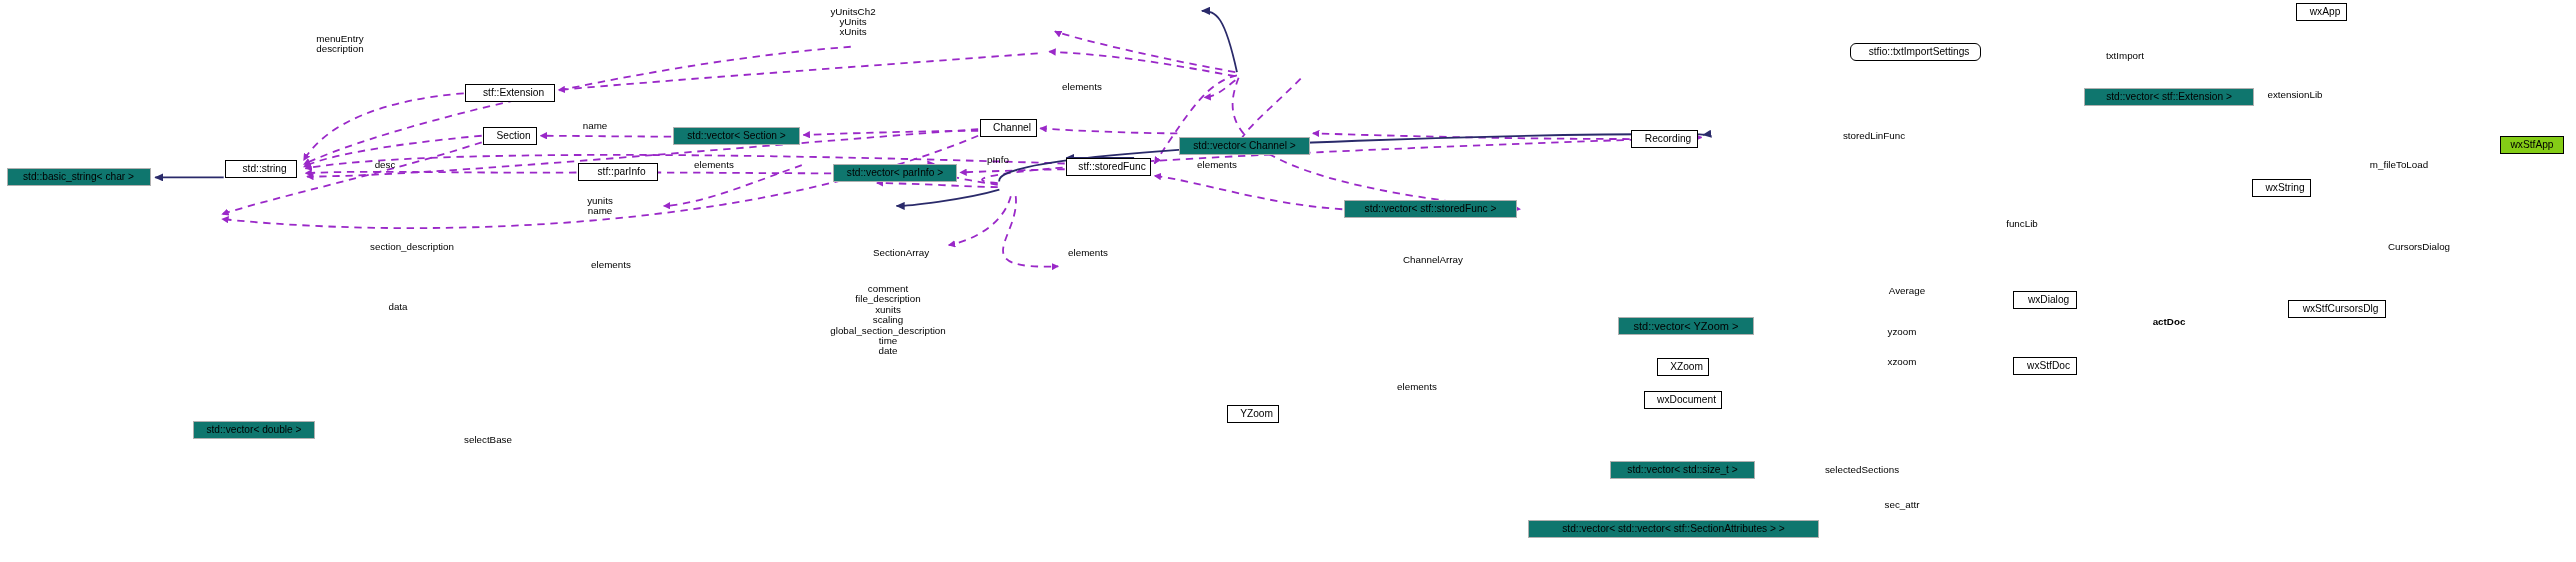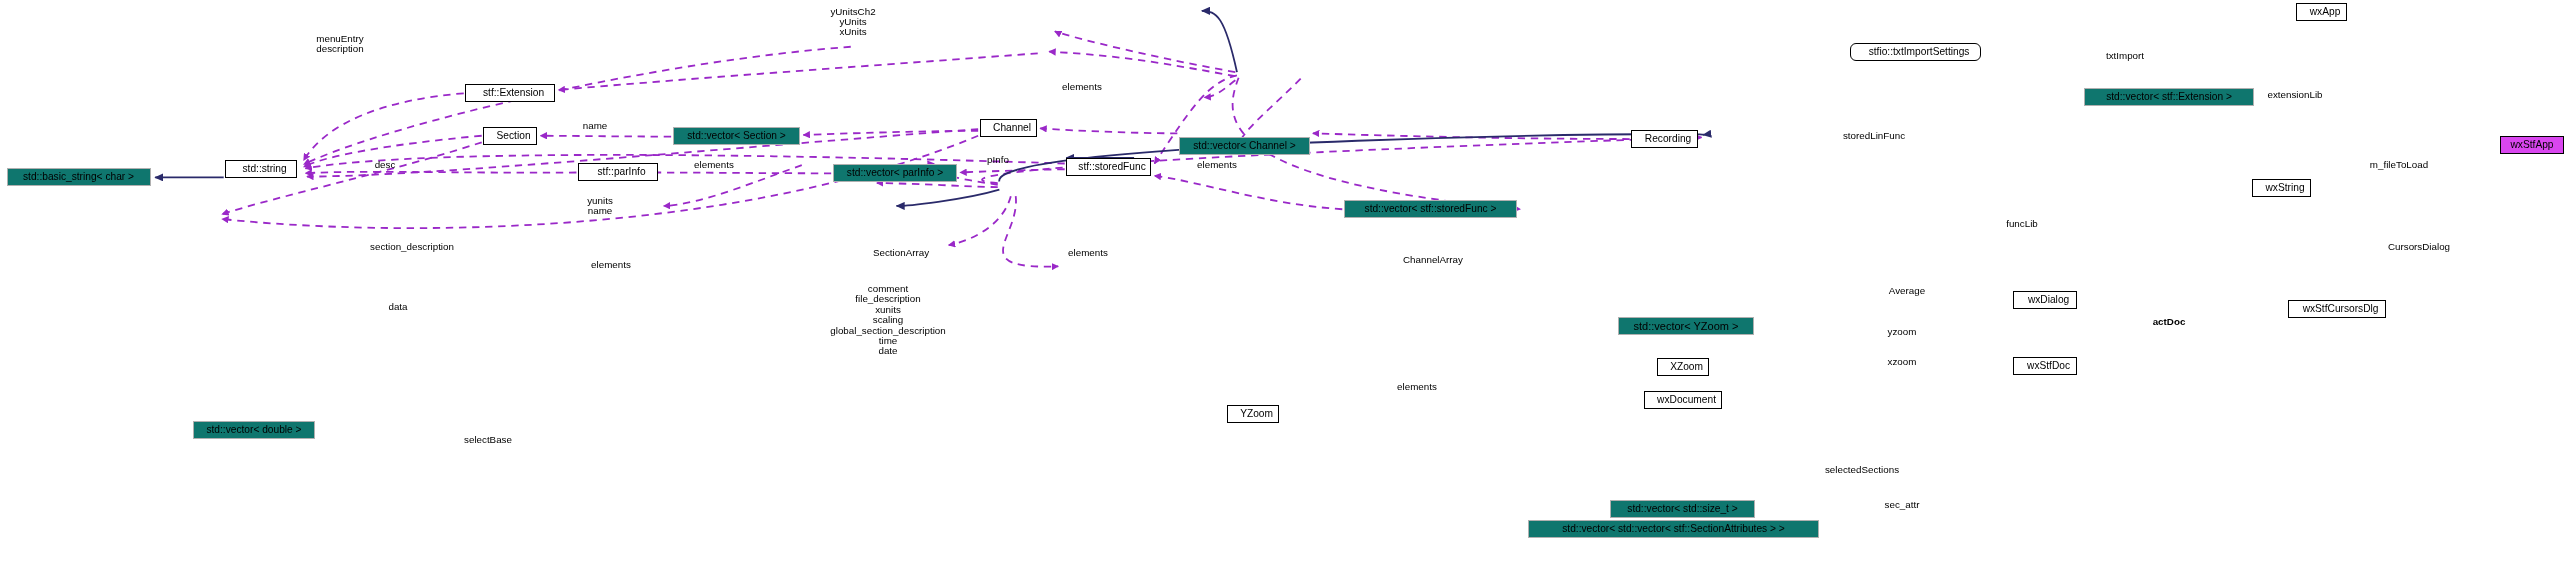--- a/index.html
+++ b/index.html
@@ -38,21 +38,21 @@
     border: 0.8px solid #000000;
     background: #ffffff;
     padding-left: 12px;
   }
   .node.tmpl {
     border: 0.8px solid #b0b0b0;
     background: #0f766e;
   }
   .node.current {
     border: 0.8px solid #000000;
-    background: #d946ef;
+    background: #84cc16;
   }
   .edge-label {
     position: absolute;
     color: #000000;
     white-space: pre;
     text-align: center;
     line-height: 1.06;
   }
 </style>
 </head>
@@ -135,21 +135,21 @@
       <div class="node solid" style="left: 1644px; top: 391px; width: 78px; height: 18px; font-size: 10.2px;">wxDocument</div>
       <div class="node solid" style="left: 2013px; top: 291px; width: 64px; height: 18px; font-size: 10.2px;">wxDialog</div>
       <div class="node solid" style="left: 2013px; top: 357px; width: 64px; height: 18px; font-size: 10.2px;">wxStfDoc</div>
       <div class="node solid" style="left: 2288px; top: 300px; width: 98px; height: 18px; font-size: 10.2px;">wxStfCursorsDlg</div>
       <div class="node solid" style="left: 1850px; top: 43px; width: 131px; height: 18px; font-size: 10.2px; border-radius: 6px;">stfio::txtImportSettings</div>
       <div class="node tmpl" style="left: 2084px; top: 88px; width: 170px; height: 18px; font-size: 10.2px;">std::vector&lt; stf::Extension &gt;</div>
       <div class="node solid" style="left: 2296px; top: 3.3px; width: 51px; height: 18px; font-size: 10.2px;">wxApp</div>
       <div class="node solid" style="left: 2252px; top: 179px; width: 59px; height: 18px; font-size: 10.2px;">wxString</div>
       <div class="node current" style="left: 2500px; top: 136px; width: 64px; height: 18px; font-size: 10.2px;">wxStfApp</div>
       <div class="node tmpl" style="left: 193px; top: 421px; width: 122px; height: 18px; font-size: 10.2px;">std::vector&lt; double &gt;</div>
-      <div class="node tmpl" style="left: 1610px; top: 500px; width: 145px; height: 18px; font-size: 10.2px;">std::vector&lt; std::size_t &gt;</div>
+      <div class="node tmpl" style="left: 1610px; top: 461px; width: 145px; height: 18px; font-size: 10.2px;">std::vector&lt; std::size_t &gt;</div>
       <div class="node tmpl" style="left: 1528px; top: 520px; width: 291px; height: 18px; font-size: 10.2px;">std::vector&lt; std::vector&lt; stf::SectionAttributes &gt; &gt;</div>
     </div>
   <div id="label-layer">
       <div class="edge-label" style="left: 853px; top: 6.5px; transform: translateX(-50%); font-size: 9.8px;">yUnitsCh2
 yUnits
 xUnits</div>
       <div class="edge-label" style="left: 340px; top: 34px; transform: translateX(-50%); font-size: 9.8px;">menuEntry
 description</div>
       <div class="edge-label" style="left: 2125px; top: 51px; transform: translateX(-50%); font-size: 9.8px;">txtImport</div>
       <div class="edge-label" style="left: 1082px; top: 82px; transform: translateX(-50%); font-size: 9.8px;">elements</div>

